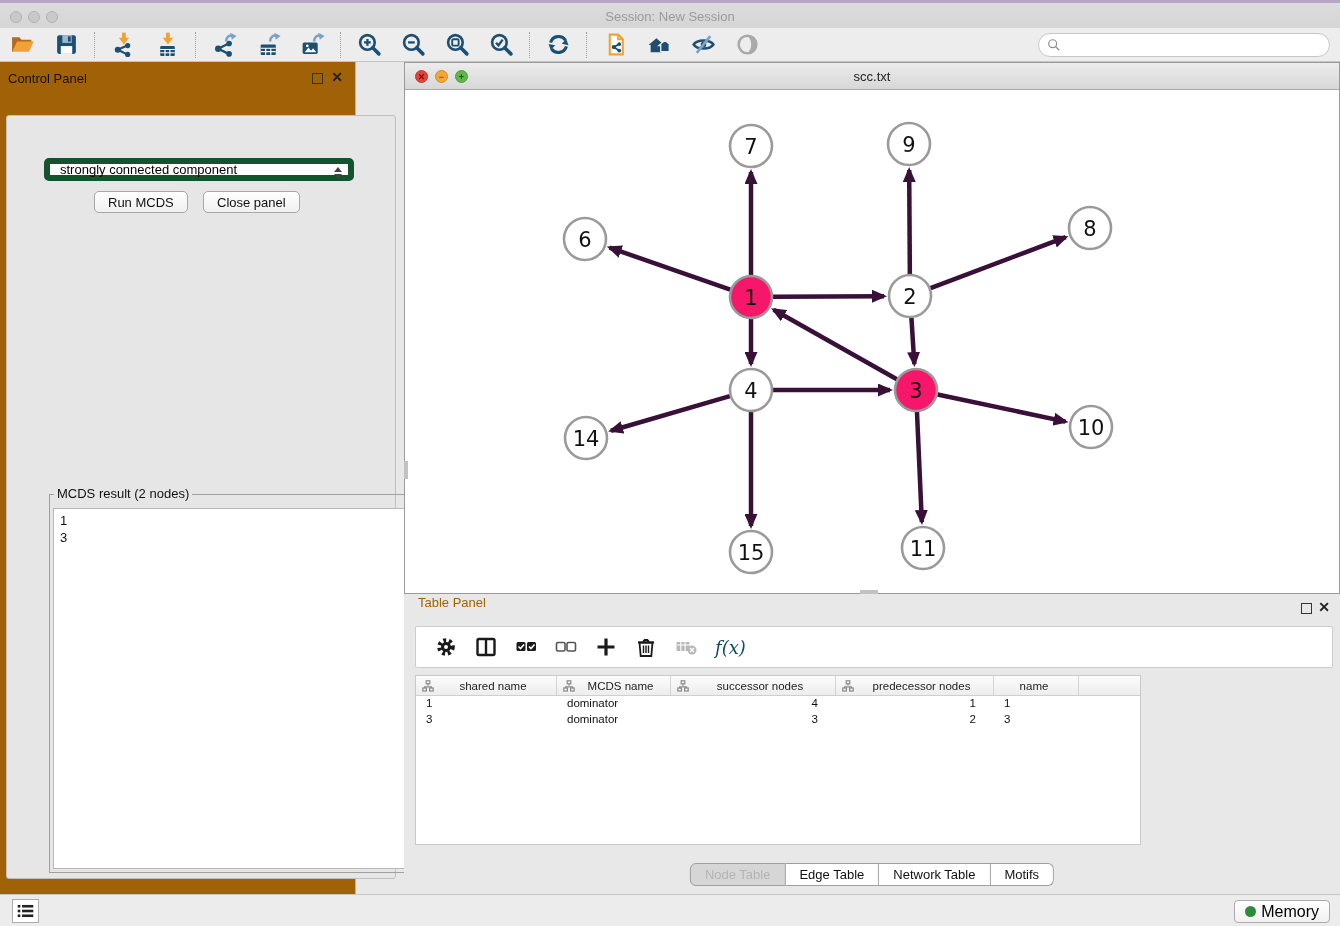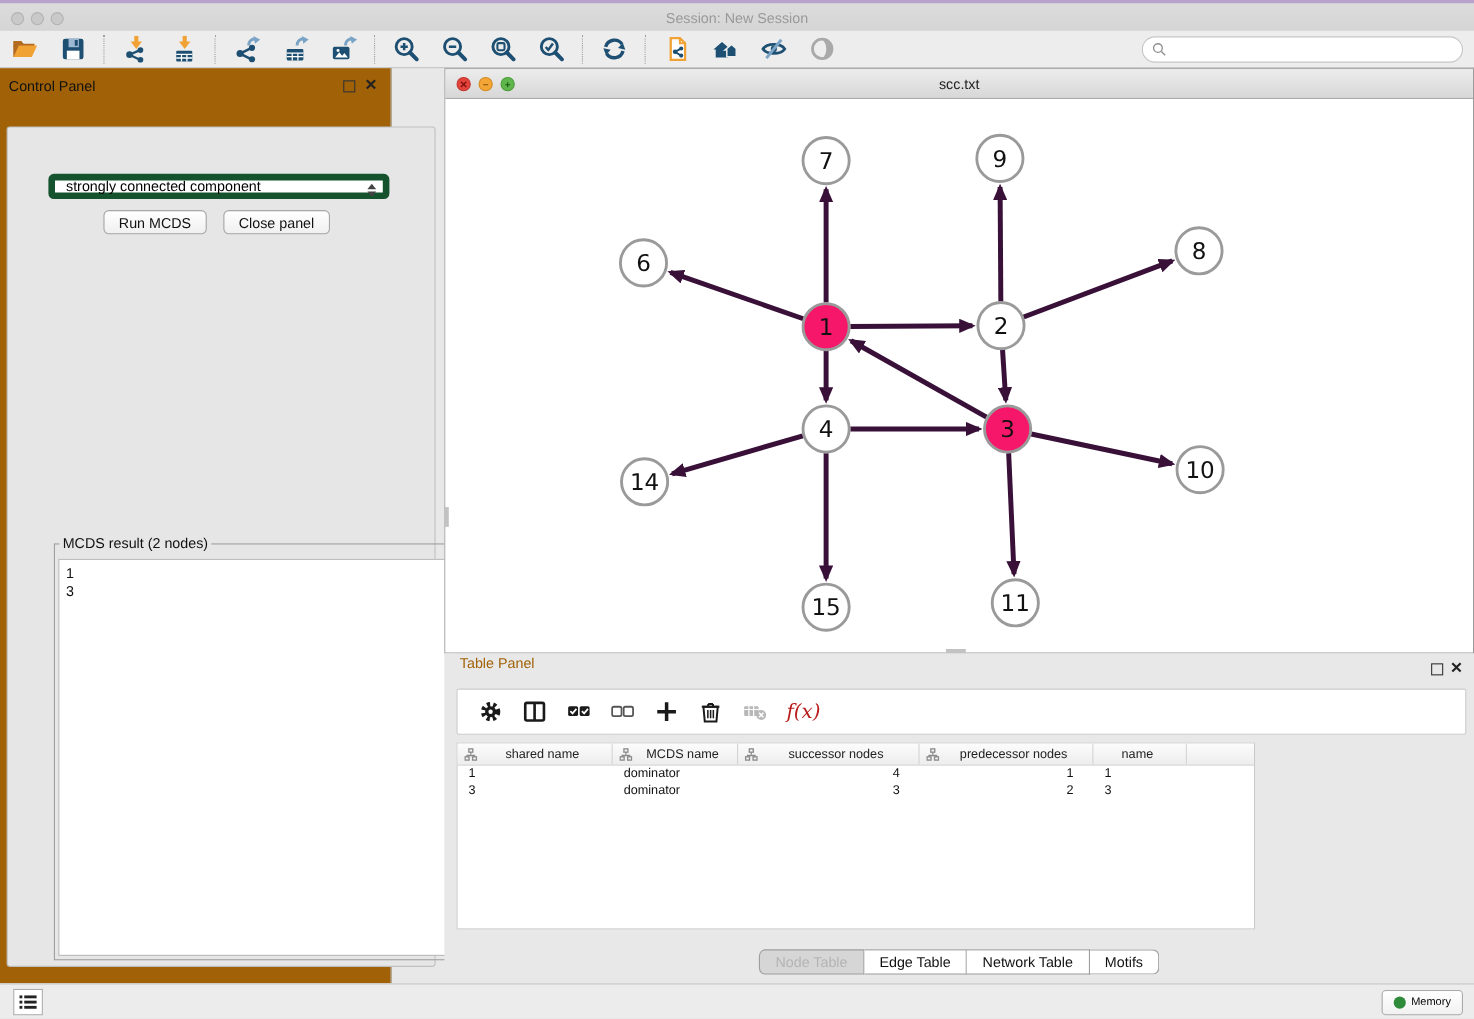--- a/index.html
+++ b/index.html
@@ -80,39 +80,39 @@
   .split-h { position:absolute; left:455px; bottom:-1px; width:18px; height:4px; background:#c2c2c2; }
 
   
   #table-panel { position:absolute; left:404px; top:594px; width:936px; height:300px; background:#e8e8e8; }
   #tp-header { position:absolute; left:14px; top:1px; font-size:13px; color:#a16207; }
   #tp-float { right:28px; } #tp-close { right:10px; }
   #tp-toolbar { position:absolute; left:11px; top:32px; width:918px; height:42px; background:#fff;
     border:1px solid #ccc; border-radius:2px; display:flex; align-items:center; padding-left:10px; }
   .tt-icon { margin:0 9px; display:flex; align-items:center; justify-content:center; cursor:pointer; height:26px; }
   .tt-icon svg { width:22px; height:22px; }
-  .fx { font-family:"DejaVu Serif", serif; font-style:italic; font-size:18px; color:#b91c1c; }
+  .fx { font-family:"DejaVu Serif", serif; font-style:italic; font-size:18px; color:#0c4a6e; }
 
   #data-table { position:absolute; left:11px; top:81px; width:726px; height:170px; background:#fff; border:1px solid #c9c9c9; }
   #thead { display:flex; height:20px; background:linear-gradient(#fcfcfc,#ededed); border-bottom:1px solid #cfcfcf; }
   .th { display:flex; align-items:center; font-size:11.5px; color:#222; border-right:1px solid #d4d4d4;
     padding-left:6px; gap:6px; justify-content:flex-start; cursor:pointer; }
   .th .th-label { flex:1; text-align:center; padding-right:10px; }
   .trow { display:flex; height:16px; font-size:11.5px; color:#111; }
   .td { padding:1px 6px 0 10px; overflow:hidden; white-space:nowrap; }
   .td.right { text-align:right; padding-right:18px; }
 
   #tp-tabs { left:50%; transform:translateX(-50%); bottom:8px; position:absolute; display:flex; }
 
   
   #statusbar { position:absolute; left:0; top:894px; width:1340px; height:32px; background:#ececec; border-top:1px solid #c6c6c6; }
   #list-btn { position:absolute; left:12px; top:4px; width:27px; height:24px; background:#fff;
     border:1px solid #adadad; display:flex; align-items:center; justify-content:center; cursor:pointer; }
   #memory-btn { position:absolute; right:10px; top:5px; height:23px; background:linear-gradient(#fff,#f1f1f1);
-    border:1px solid #ababab; border-radius:4px; display:flex; align-items:center; gap:5px; padding:0 10px; font-size:10px; cursor:pointer; }
+    border:1px solid #ababab; border-radius:4px; display:flex; align-items:center; gap:5px; padding:0 10px; font-size:16px; cursor:pointer; }
   #memory-dot { width:11px; height:11px; border-radius:50%; background:#2e8b3a; }
 </style>
 </head>
 <body>
 
 <div id="titlebar">
   <span class="tl" style="left:10px"></span>
   <span class="tl" style="left:28px"></span>
   <span class="tl" style="left:46px"></span>
   <div id="title-text">Session: New Session</div>

